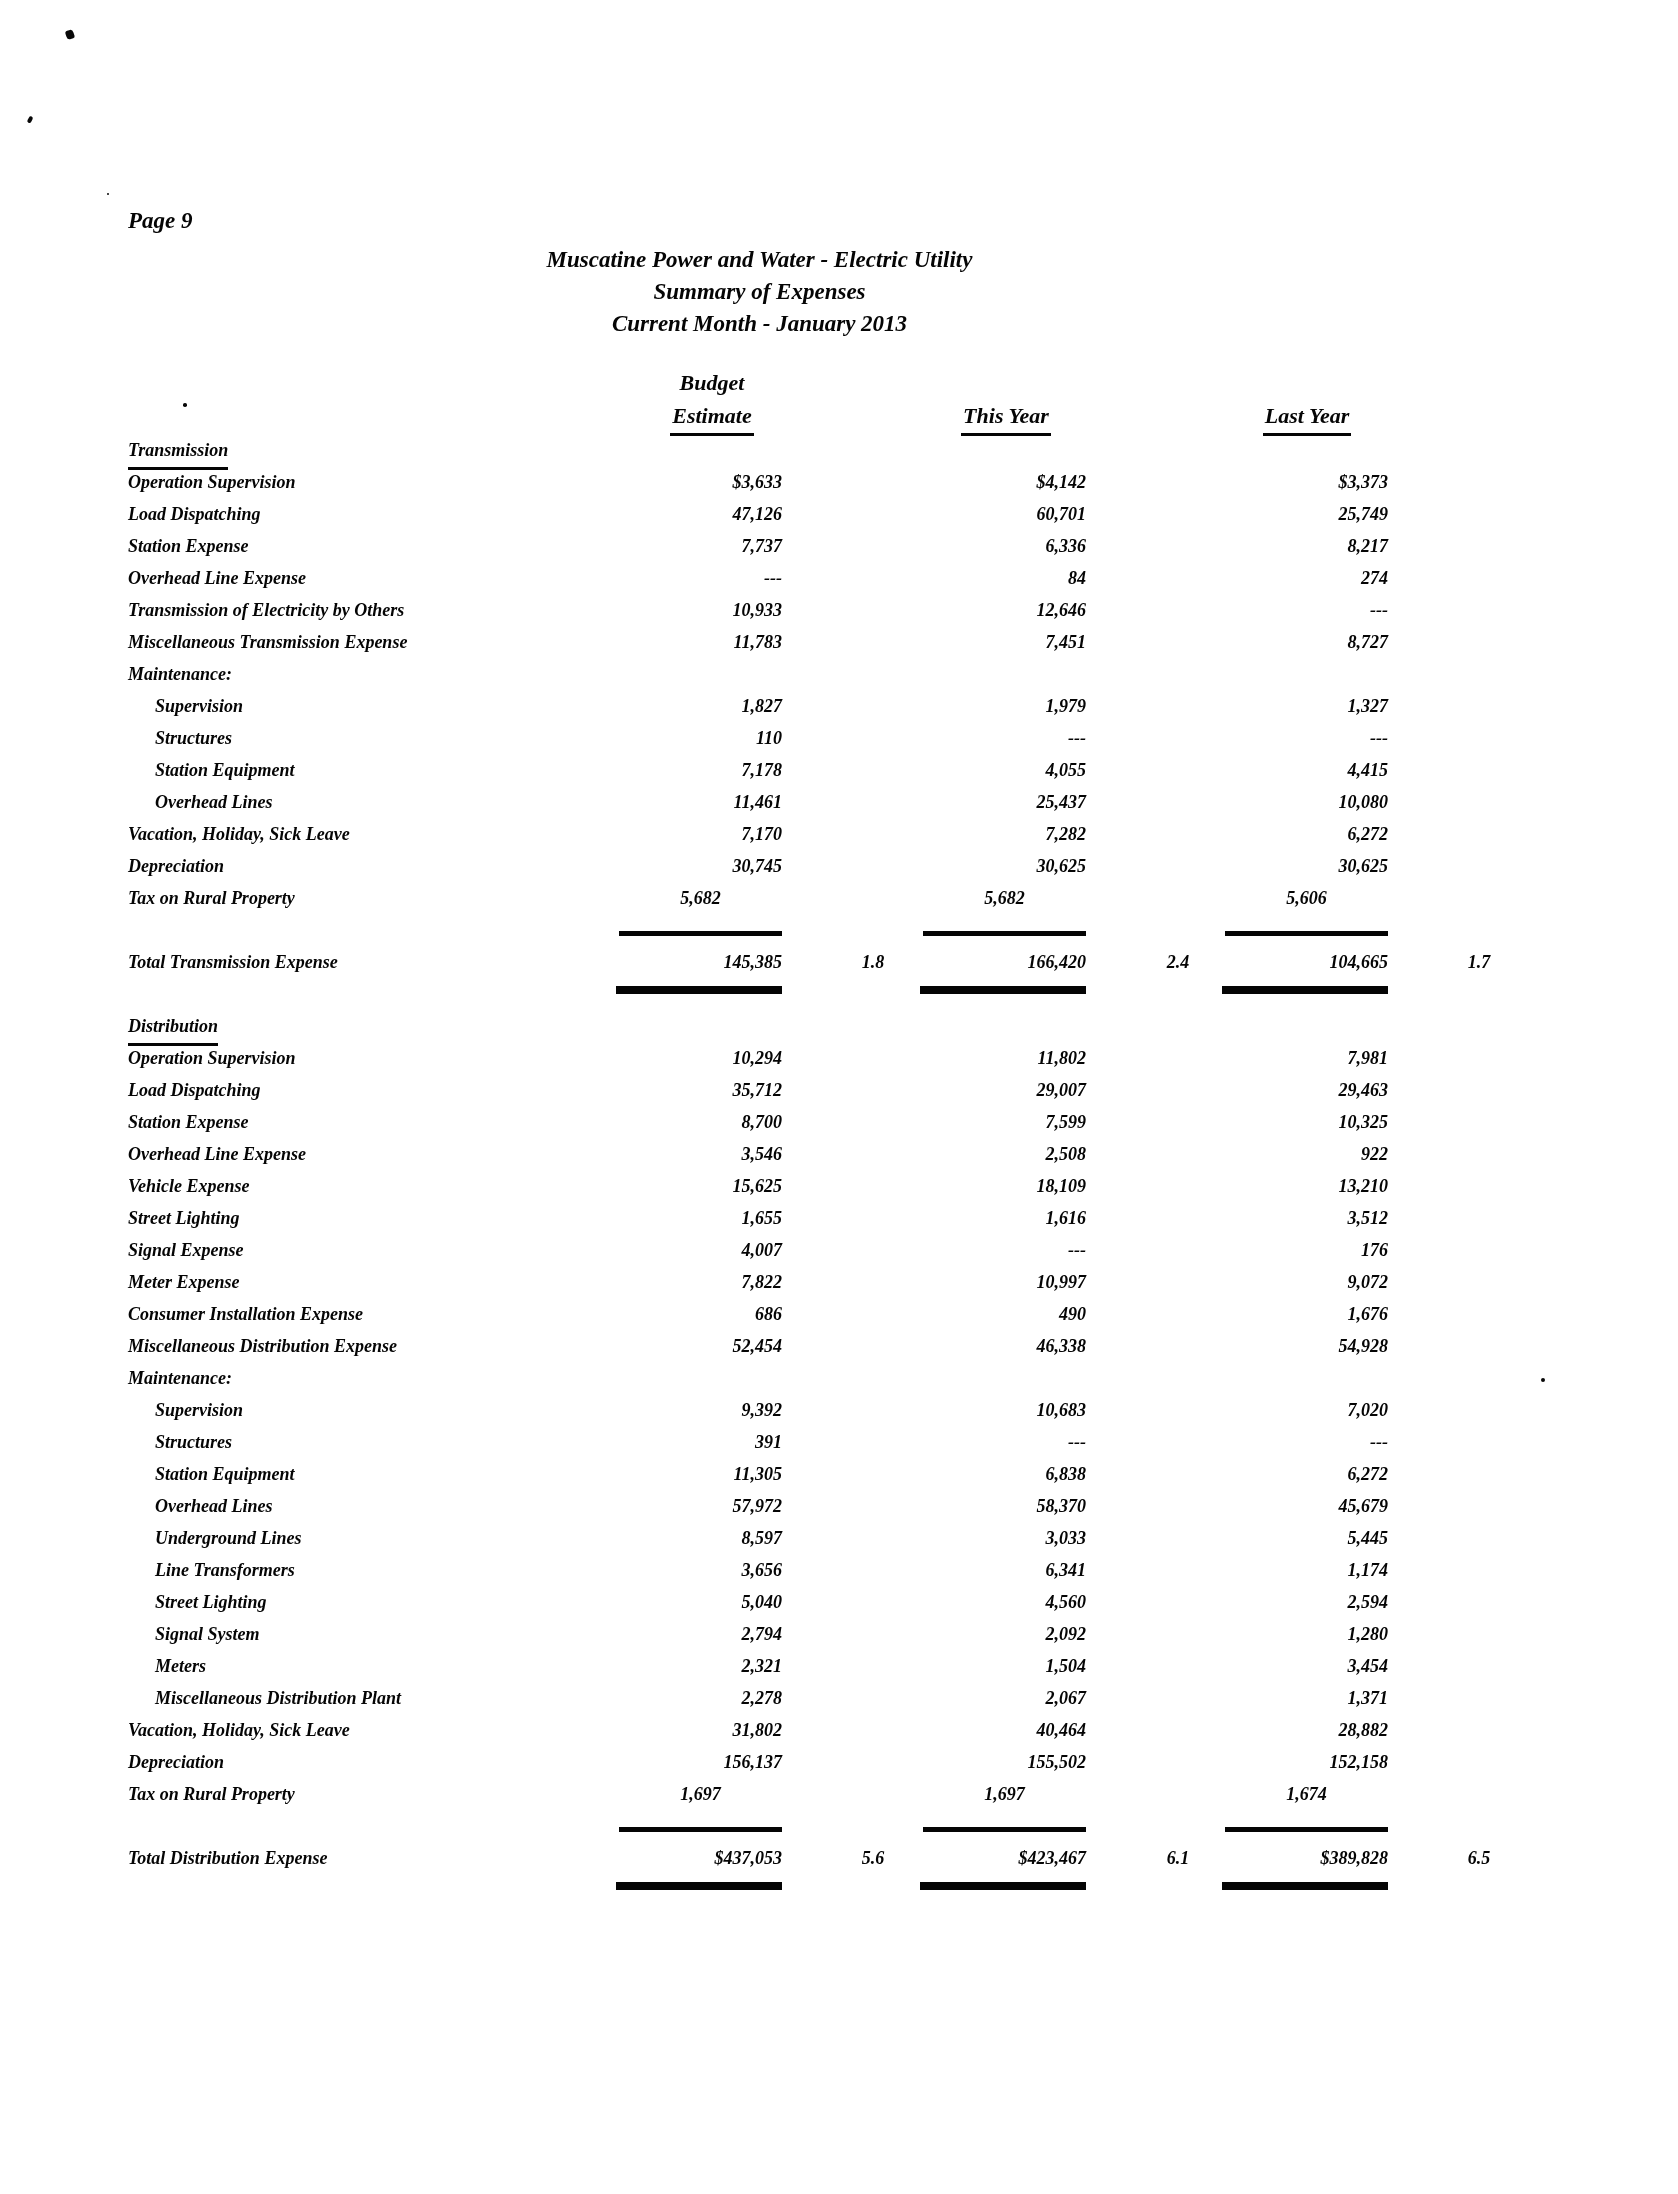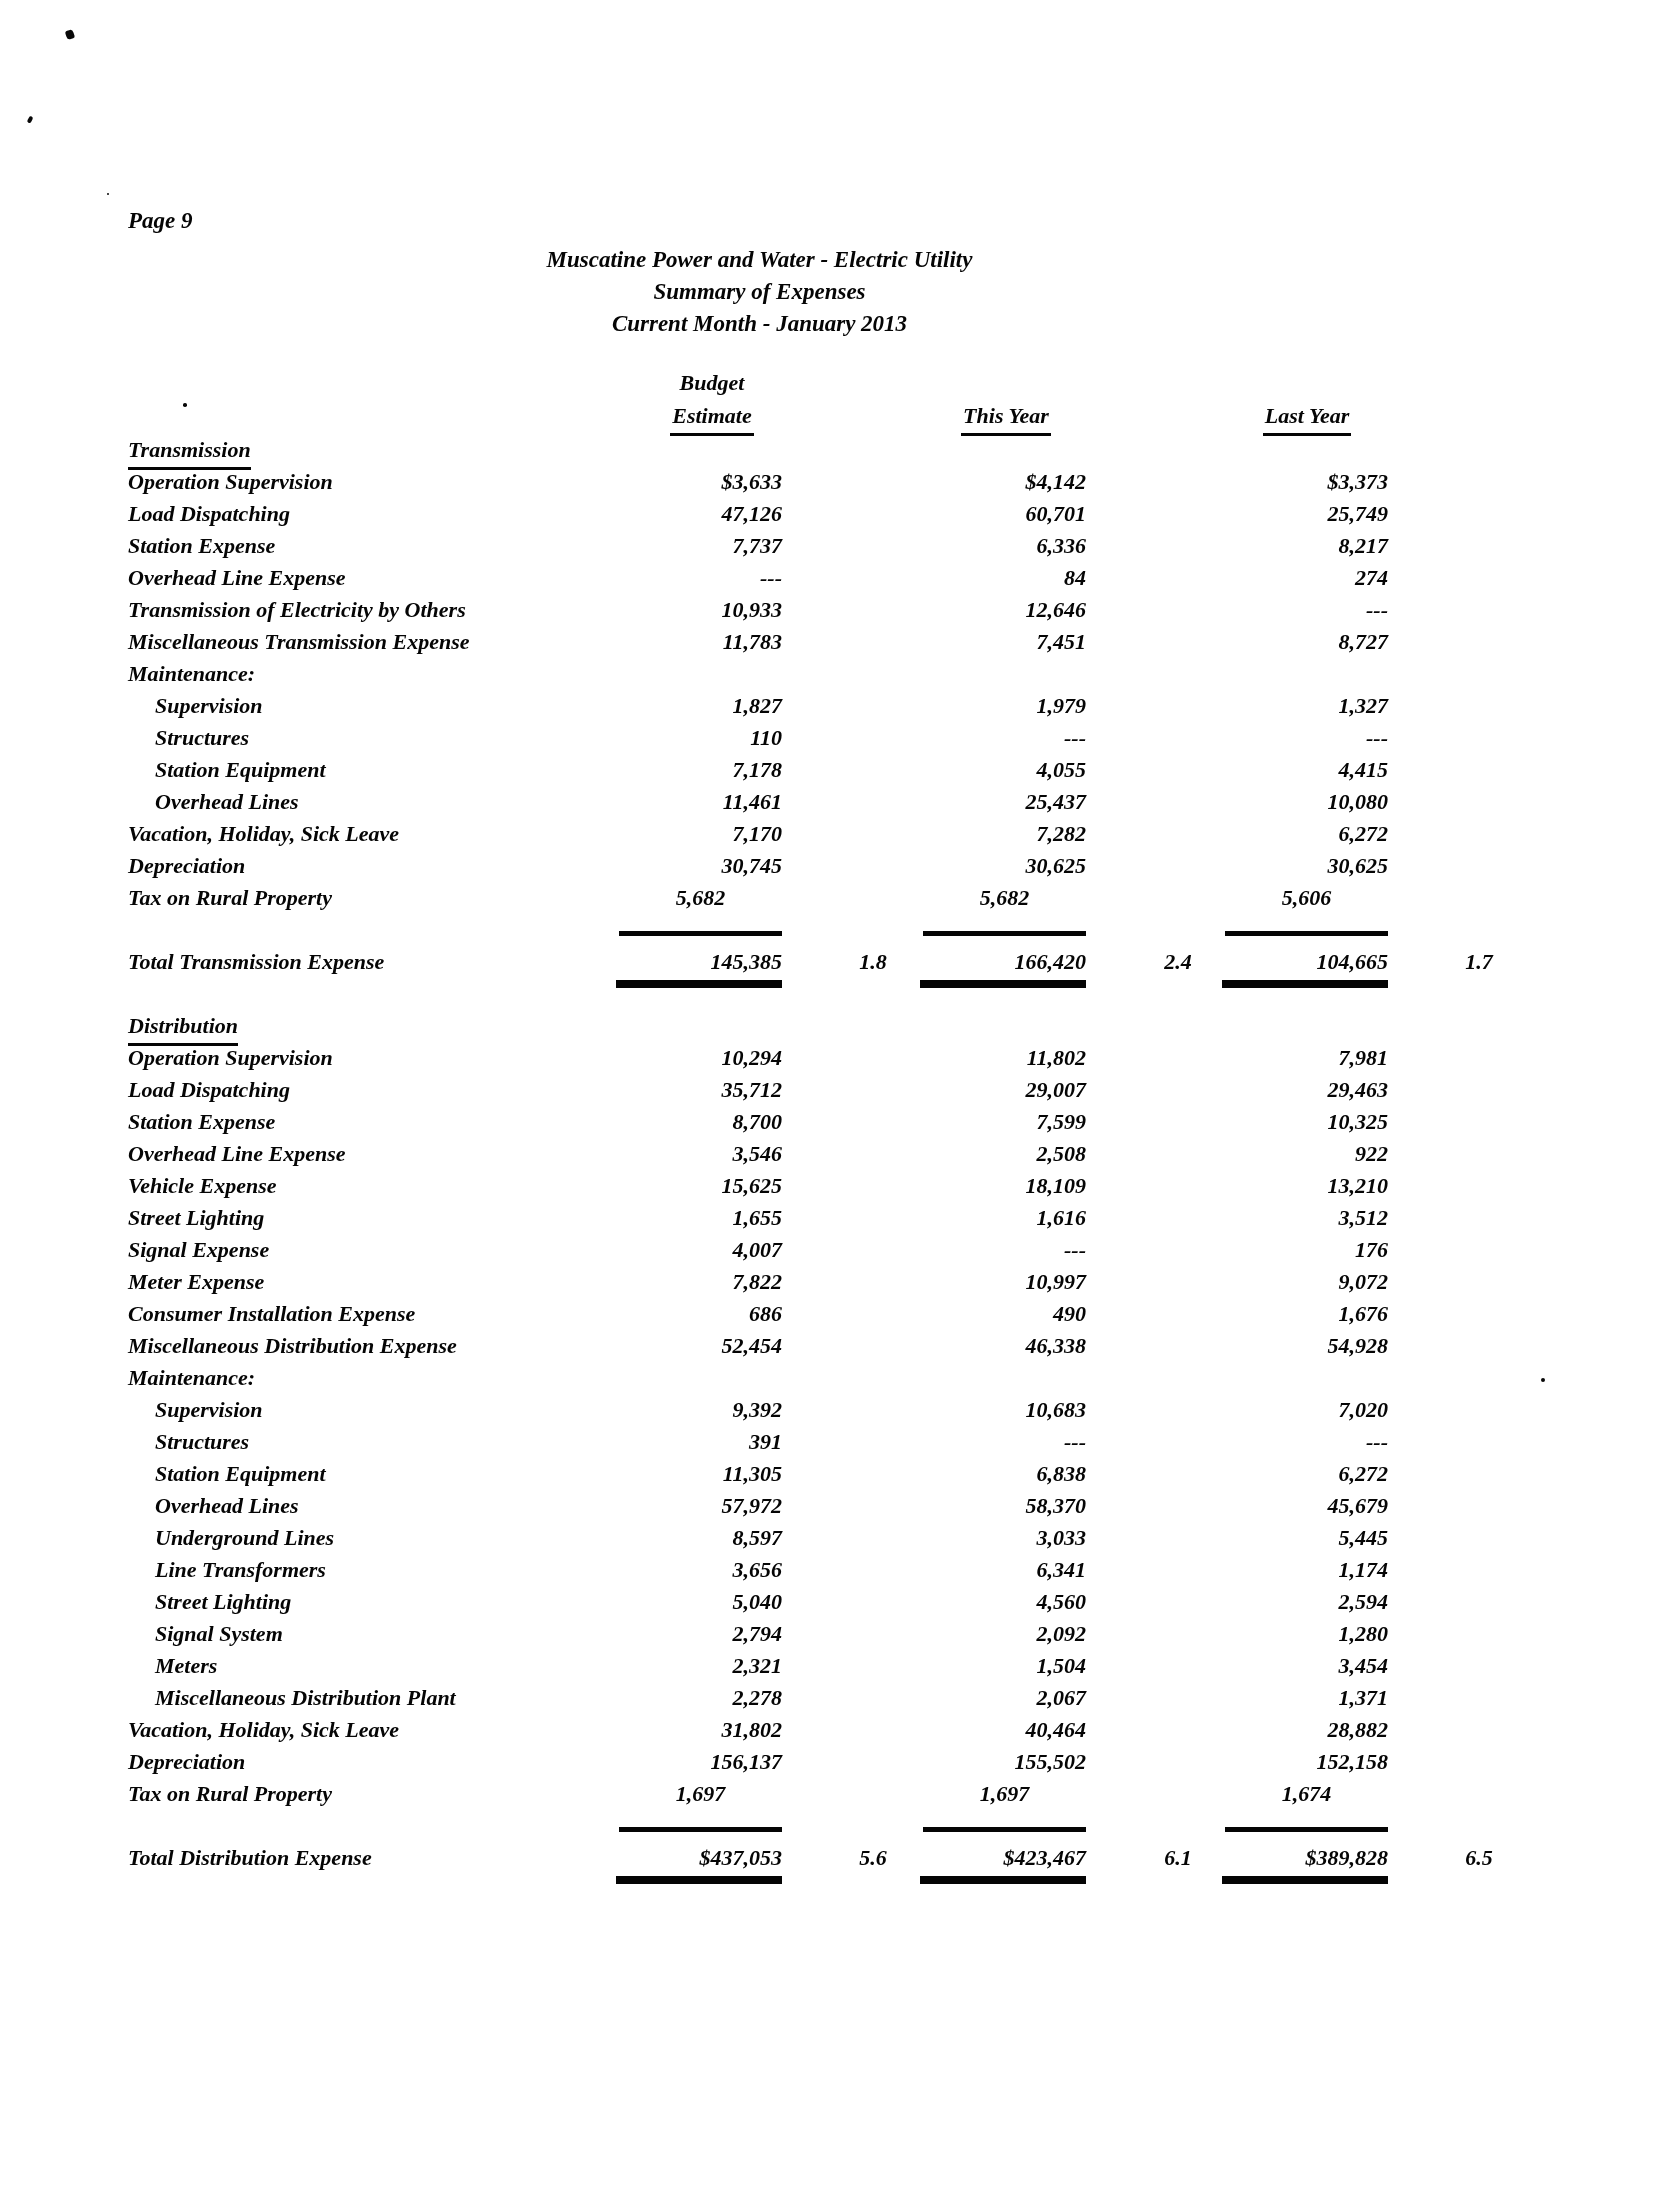--- a/index.html
+++ b/index.html
@@ -25,36 +25,36 @@
   }
   .title-line{display:block; white-space:nowrap;}
   
   .col-head{position:absolute; width:198px; text-align:center; font-size:22px; line-height:33px;}
   .budget-head{left:613px; top:366px;}
   .this-head{left:907px; top:399px;}
   .last-head{left:1208px; top:399px;}
   .head-line{display:block;}
   .underlined{display:inline-block; border-bottom:3.5px solid #050505; padding:0 2px 1px 2px;}
   
-  .expense-table{position:absolute; left:0; top:434px; width:1667px; font-size:22px;}
+  .expense-table{position:absolute; left:0; top:434px; width:1667px; font-size:18px;}
   .row{position:relative; height:32px; line-height:32px; white-space:nowrap;}
   .gap-before{margin-top:32px;}
   .cell{position:absolute; top:0; height:32px;}
   .c-label{left:128px;}
   .c-label.indent{left:155px;}
   .section-title-text{display:inline-block; border-bottom:3.5px solid #050505; padding-bottom:1px;}
   .c-budget{left:584px; width:198px; text-align:right;}
   .c-this{left:888px; width:198px; text-align:right;}
   .c-last{left:1190px; width:198px; text-align:right;}
   .c-r1{left:841px; width:64px; text-align:center;}
   .c-r2{left:1146px; width:64px; text-align:center;}
   .c-r3{left:1447px; width:64px; text-align:center;}
   .num{display:inline-block;}
   .rule .num{min-width:163px; text-align:center; border-bottom:5.4px solid #050505; padding-bottom:17px;}
-  .rule-heavy .num{min-width:166px; text-align:right; border-bottom:8.4px solid #050505; padding-bottom:2px;}
+  .rule-heavy .num{min-width:166px; text-align:right; border-bottom:8.4px solid #050505; padding-bottom:8px;}
   
   .speck{position:absolute; background:#080808; border-radius:1px;}
   .speck-1{left:66px; top:30px; width:8.4px; height:9.4px; border-radius:2.5px 3.5px 2px 3.5px; transform:rotate(-18deg);}
   .speck-2{left:28px; top:116px; width:3.5px; height:7.4px; border-radius:2px; transform:rotate(28deg);}
   .speck-3{left:107px; top:193px; width:2px; height:2px;}
   .speck-4{left:183px; top:403px; width:3.5px; height:3.5px; border-radius:50%;}
   .speck-5{left:1541px; top:1378px; width:4px; height:4px; border-radius:50%;}
 </style>
 </head>
 <body>

